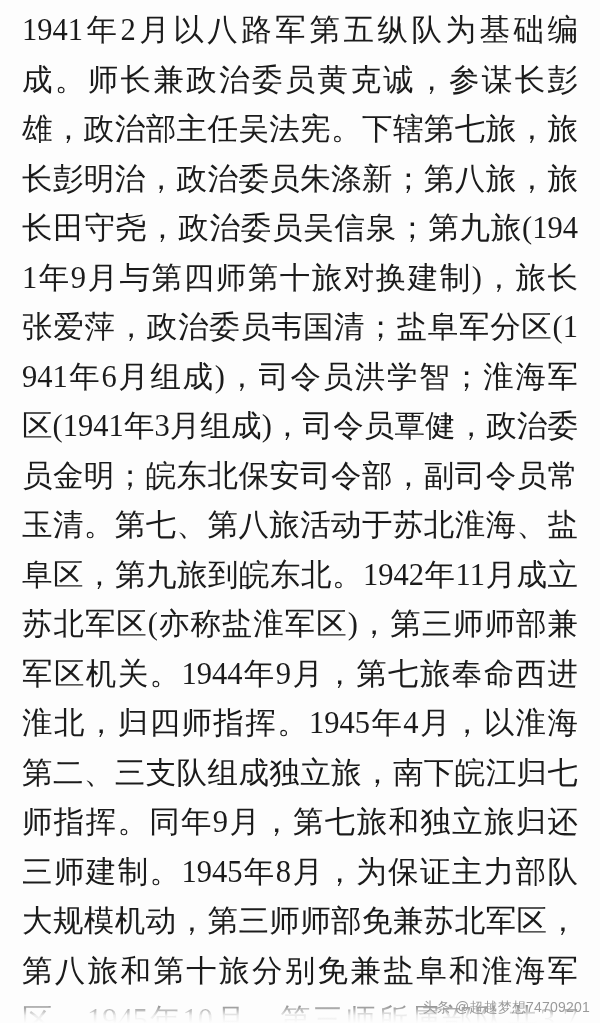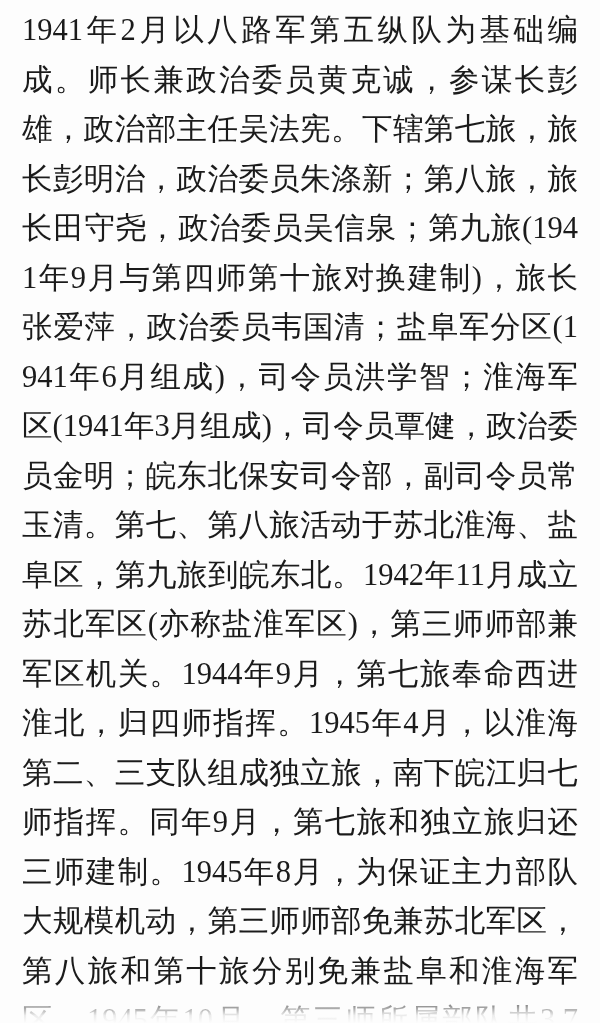--- a/index.html
+++ b/index.html
@@ -54,14 +54,15 @@
 </style>
 </head>
 <body>
 
 <div id="page">
 
   <div id="article-text">1941年2月以八路军第五纵队为基础编成。师长兼政治委员黄克诚，参谋长彭雄，政治部主任吴法宪。下辖第七旅，旅长彭明治，政治委员朱涤新；第八旅，旅长田守尧，政治委员吴信泉；第九旅(1941年9月与第四师第十旅对换建制)，旅长张爱萍，政治委员韦国清；盐阜军分区(1941年6月组成)，司令员洪学智；淮海军区(1941年3月组成)，司令员覃健，政治委员金明；皖东北保安司令部，副司令员常玉清。第七、第八旅活动于苏北淮海、盐阜区，第九旅到皖东北。1942年11月成立苏北军区(亦称盐淮军区)，第三师师部兼军区机关。1944年9月，第七旅奉命西进淮北，归四师指挥。1945年4月，以淮海第二、三支队组成独立旅，南下皖江归七师指挥。同年9月，第七旅和独立旅归还三师建制。1945年8月，为保证主力部队大规模机动，第三师师部免兼苏北军区，第八旅和第十旅分别免兼盐阜和淮海军区。1945年10月，第三师所属部队共3.7万余人，分作两个梯队开赴东北。</div>
 
   <div id="bottom-fade"></div>
 
+  <div id="watermark">头条 @超越梦想74709201</div>
 
 </div>
 
 </body></html>

